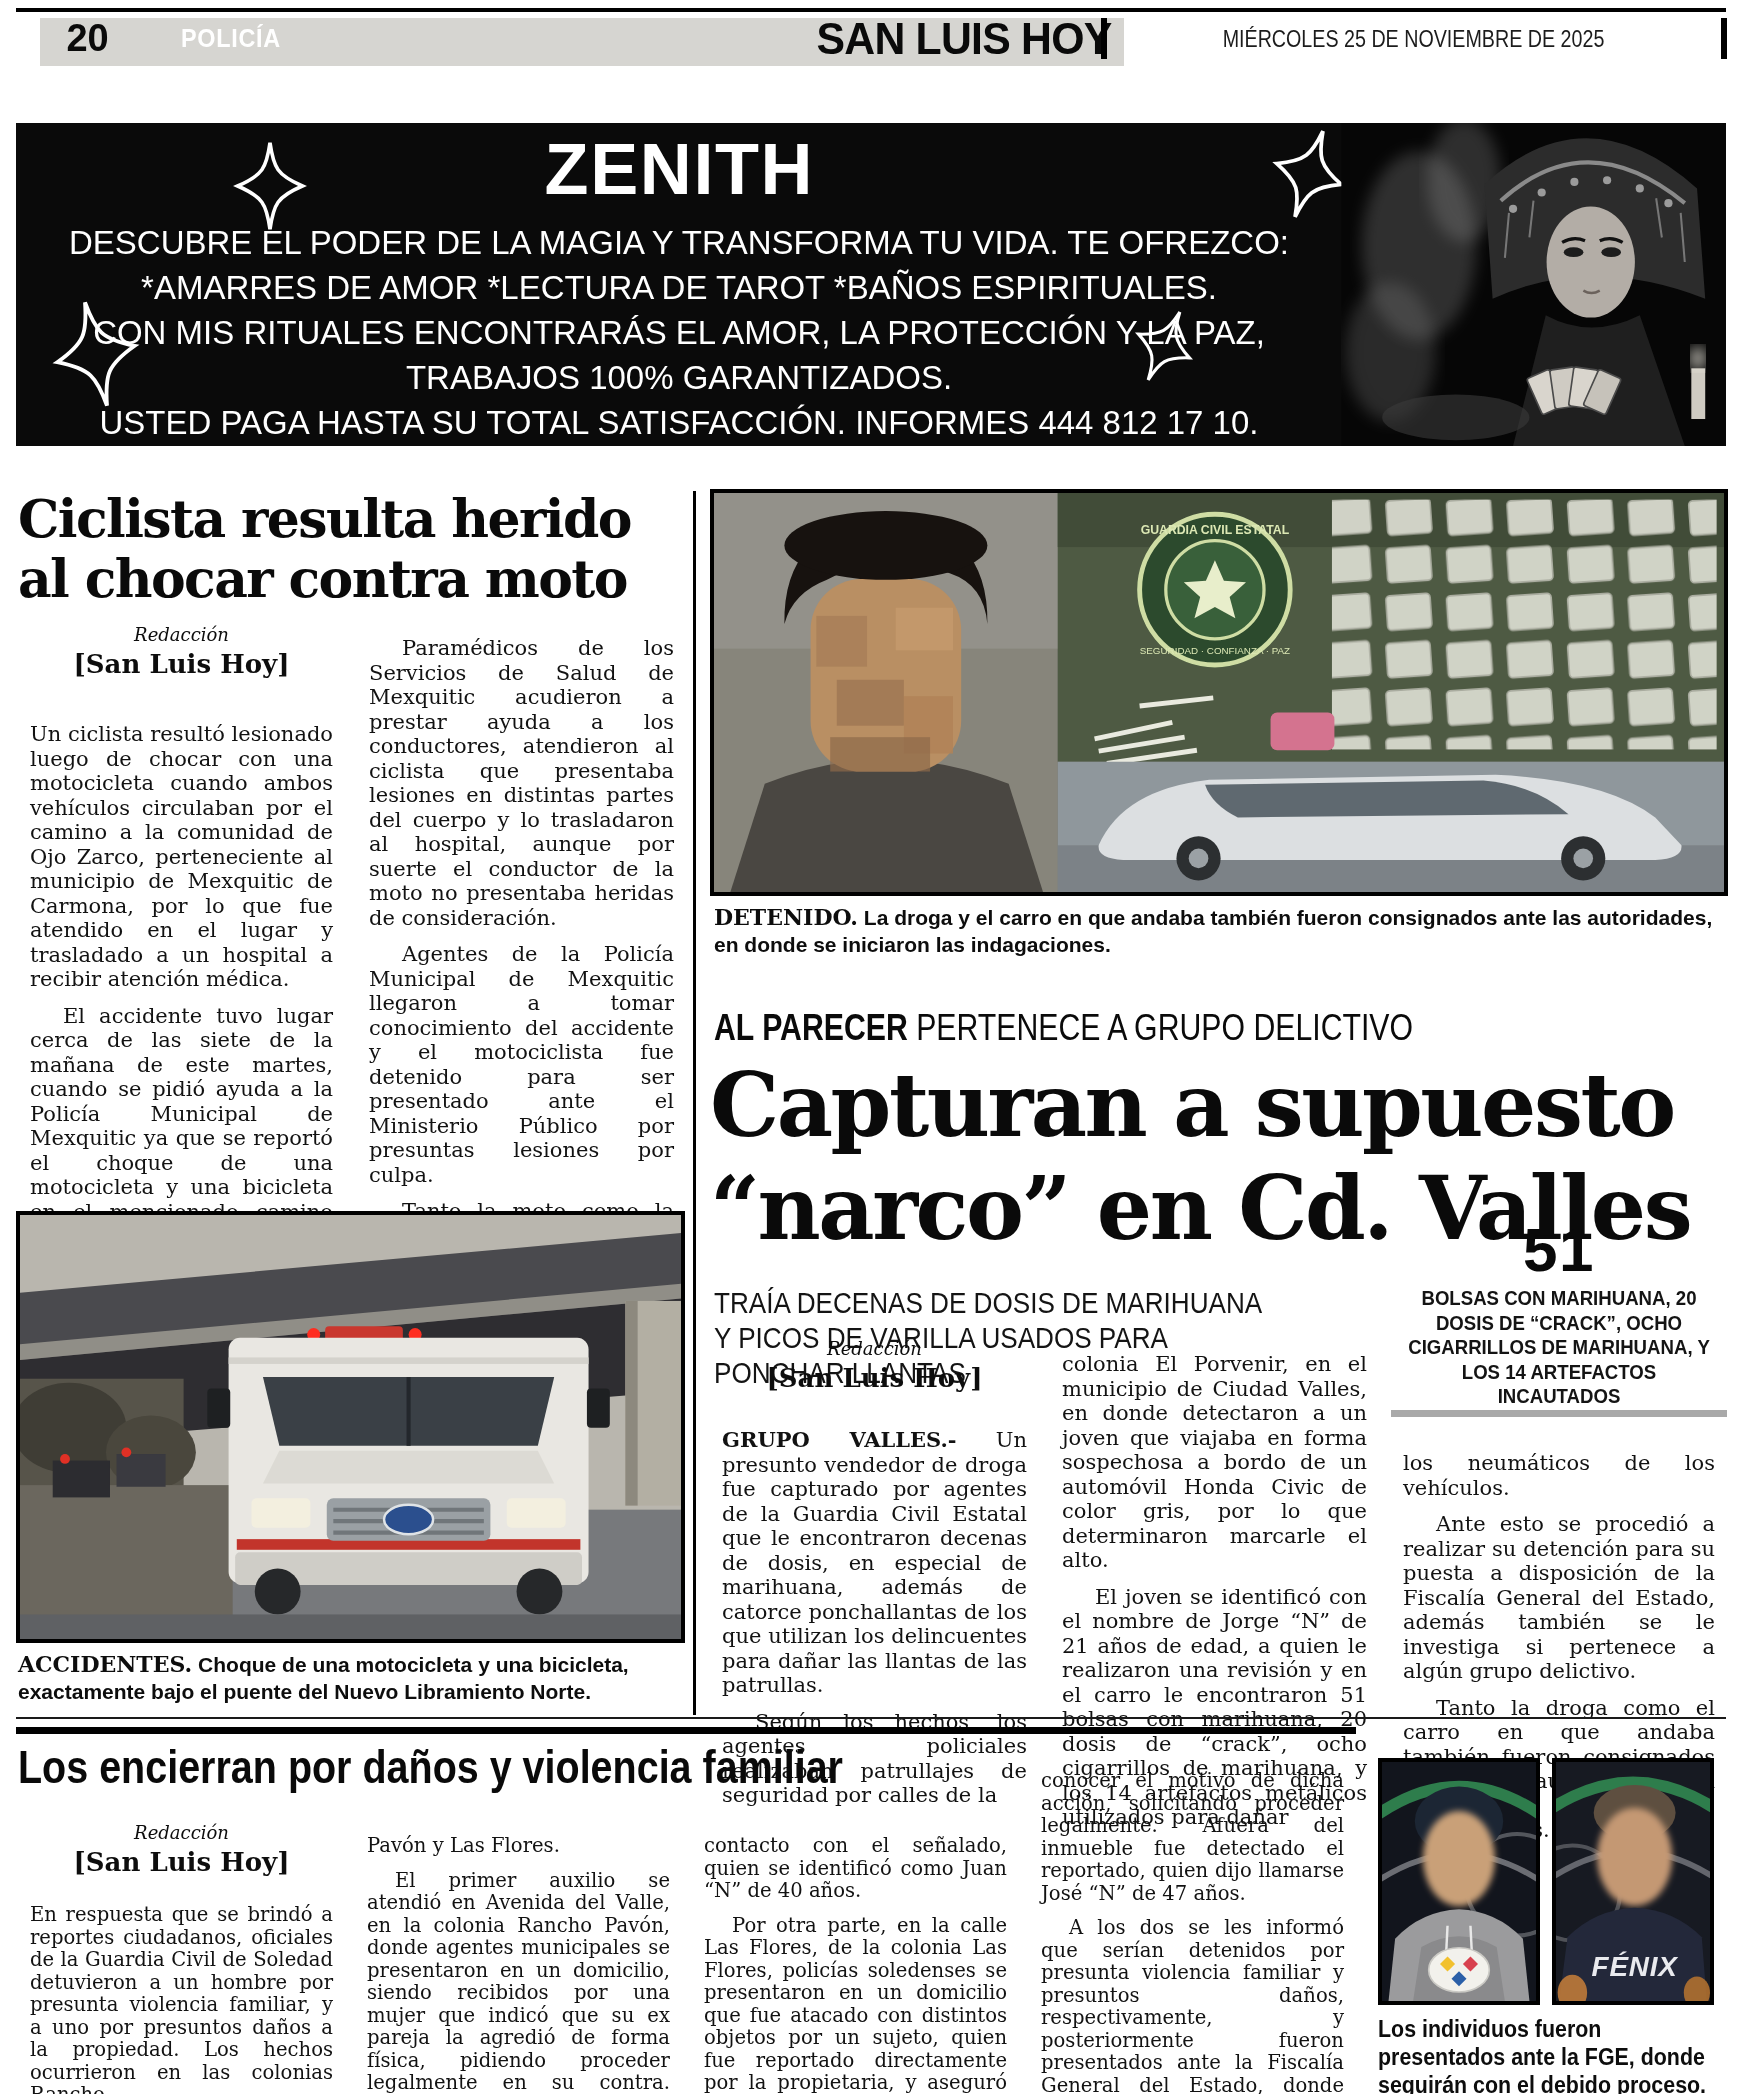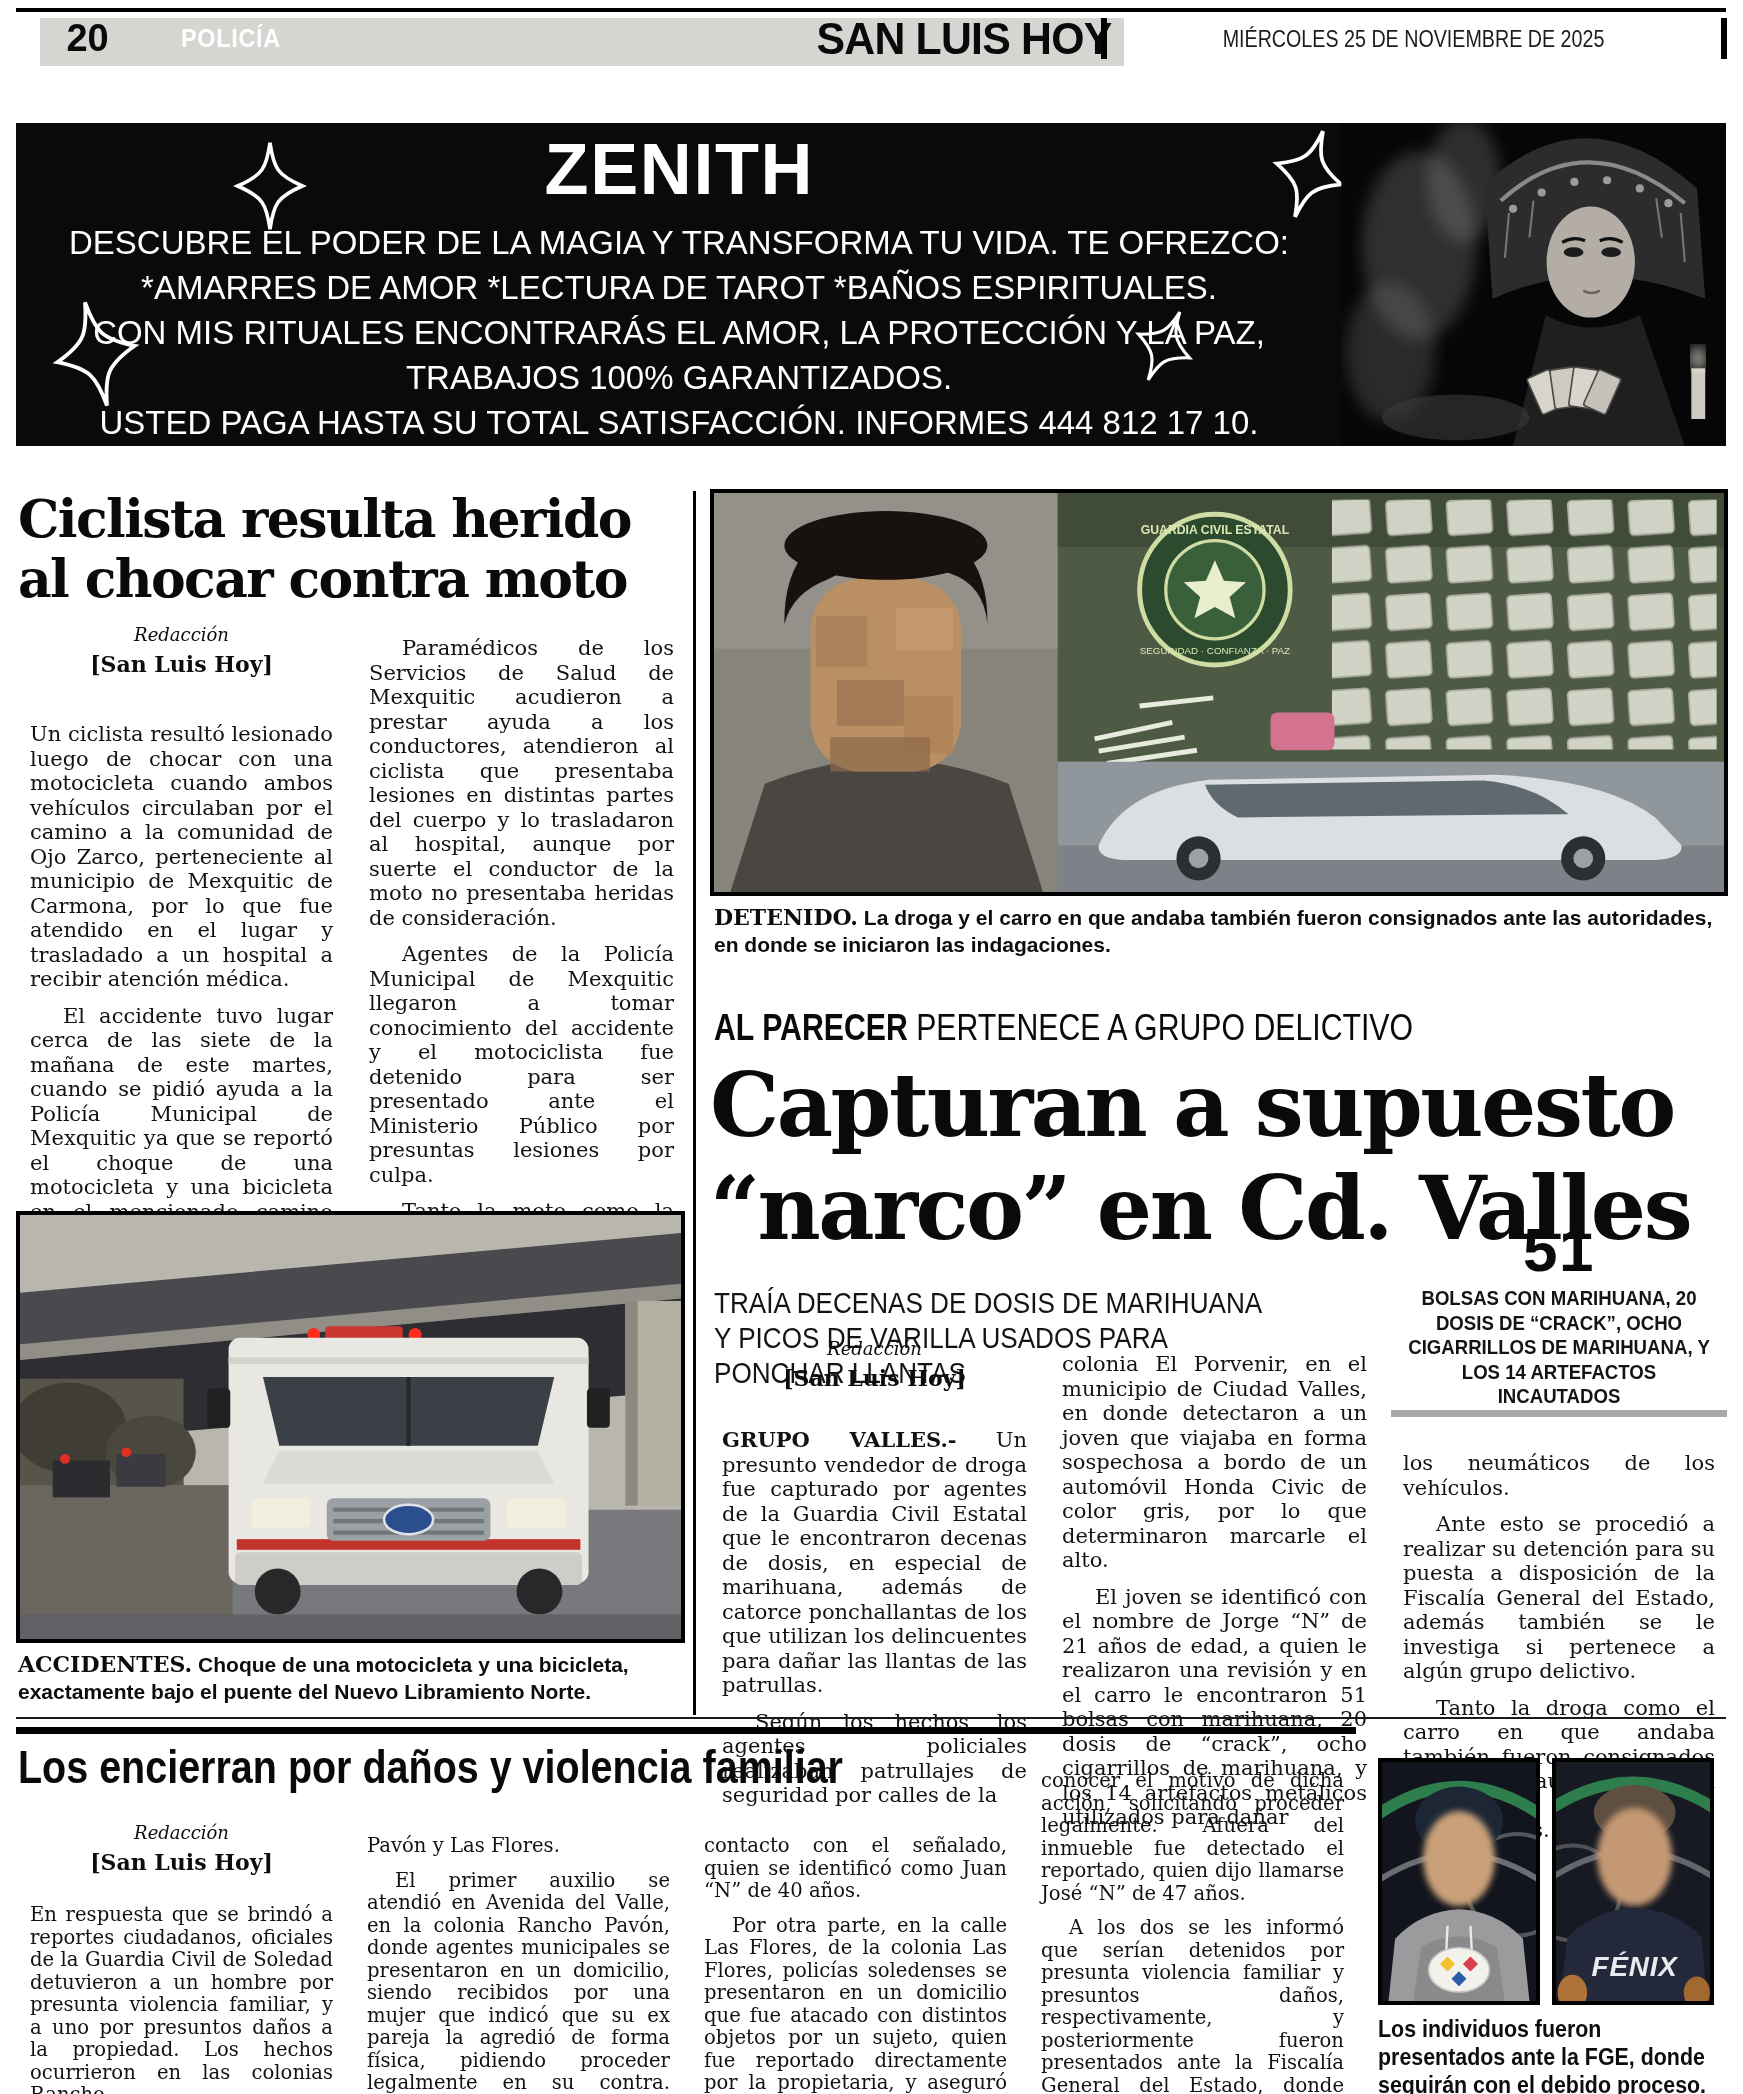--- a/index.html
+++ b/index.html
@@ -35,21 +35,21 @@
   .bh{font-family:"Liberation Sans",sans-serif;font-weight:bold;font-size:47px;line-height:51px;color:#0a0a0a;
       transform:scaleX(.84);transform-origin:left center;white-space:nowrap;}
   
   .b{font-size:21px;line-height:24.5px;text-align:justify;color:#121212;}
   .b p{margin:12px;}
   .b p.ind{text-indent:33px;}
   .b.small{font-size:19.6px;line-height:22.5px;}
   .b.small p.ind{text-indent:28px;}
   .byline{text-align:center;}
   .by-a{font-style:italic;font-size:18px;line-height:29.5px;}
-  .by-o{font-weight:bold;font-size:22px;line-height:29.5px;}
+  .by-o{font-weight:bold;font-size:26px;line-height:29.5px;}
   .lead-in{font-weight:bold;}
   
   .cap{font-family:"Liberation Sans",sans-serif;font-weight:bold;font-size:21px;line-height:27px;color:#0d0d0d;
        text-align:left;}
   .cap .lead{font-family:"DejaVu Serif",serif;font-size:22px;font-weight:bold;}
   .cap3{font-family:"Liberation Sans",sans-serif;font-weight:bold;font-size:23px;line-height:28px;color:#0d0d0d;
         transform:scaleX(.93);transform-origin:left top;}
   
   .stat-num{font-family:"Liberation Sans",sans-serif;font-weight:bold;font-size:62px;line-height:62px;
             color:#0a0a0a;text-align:center;letter-spacing:1.6px;}

